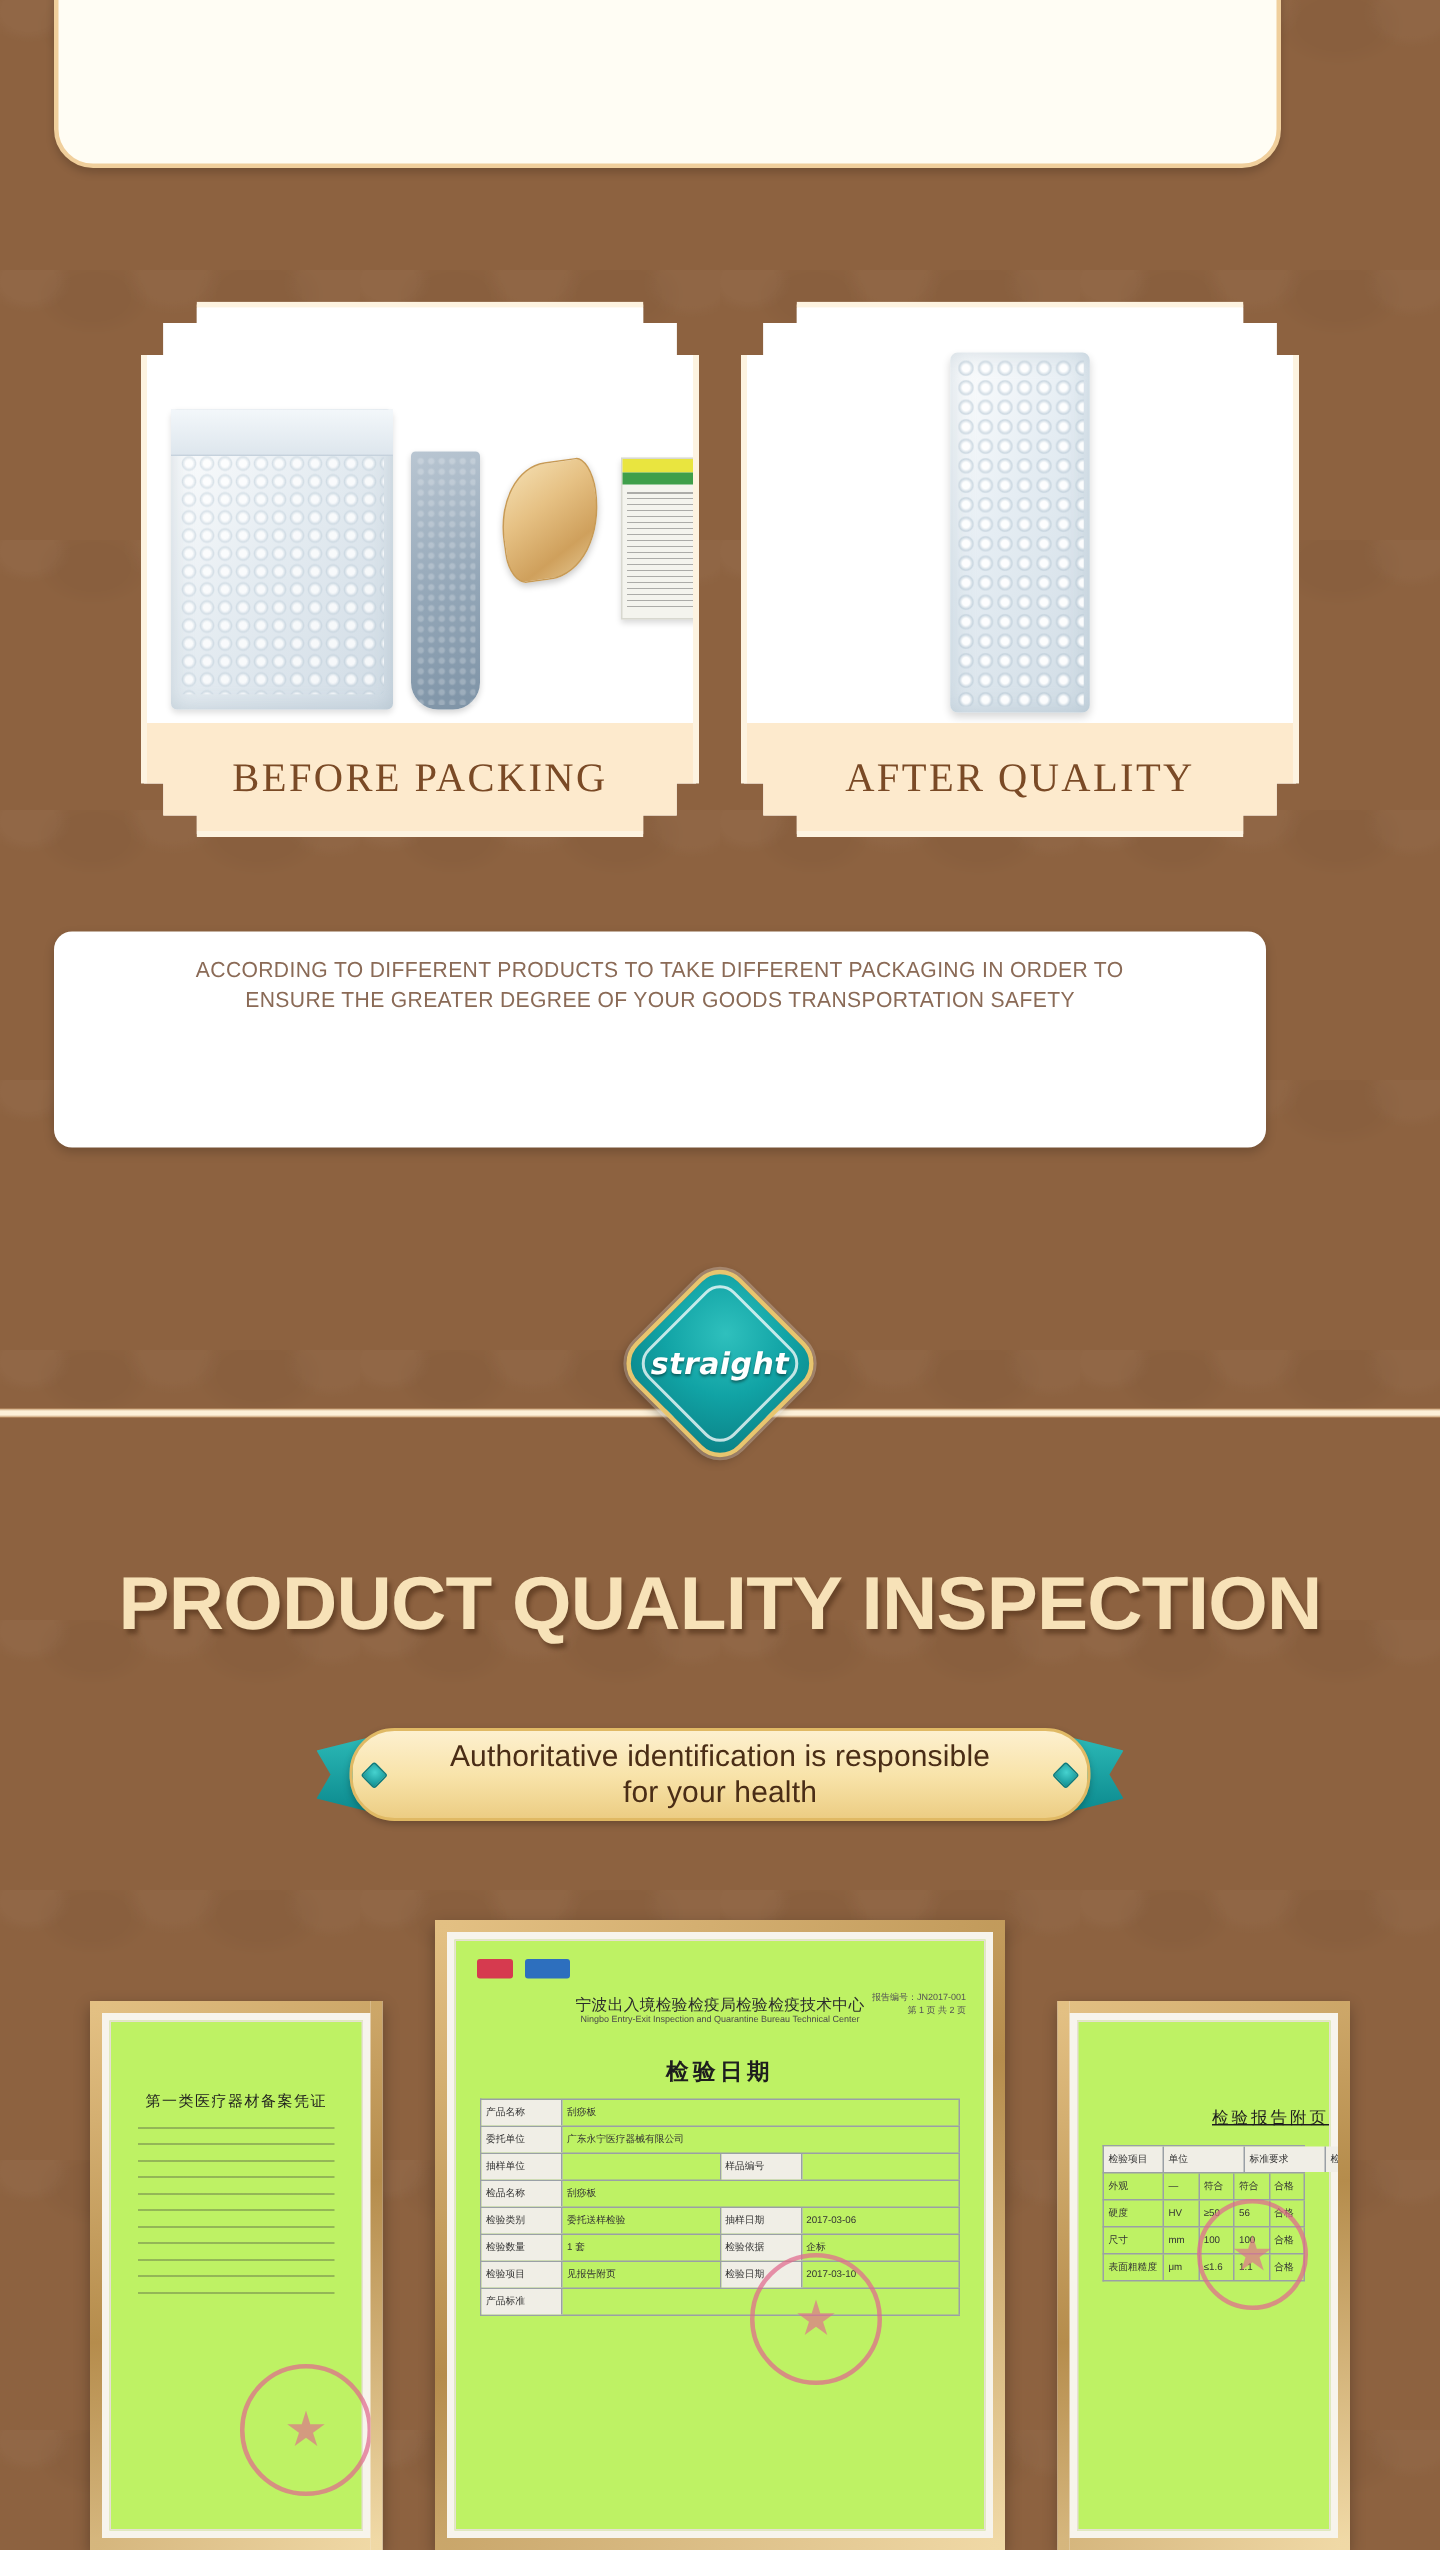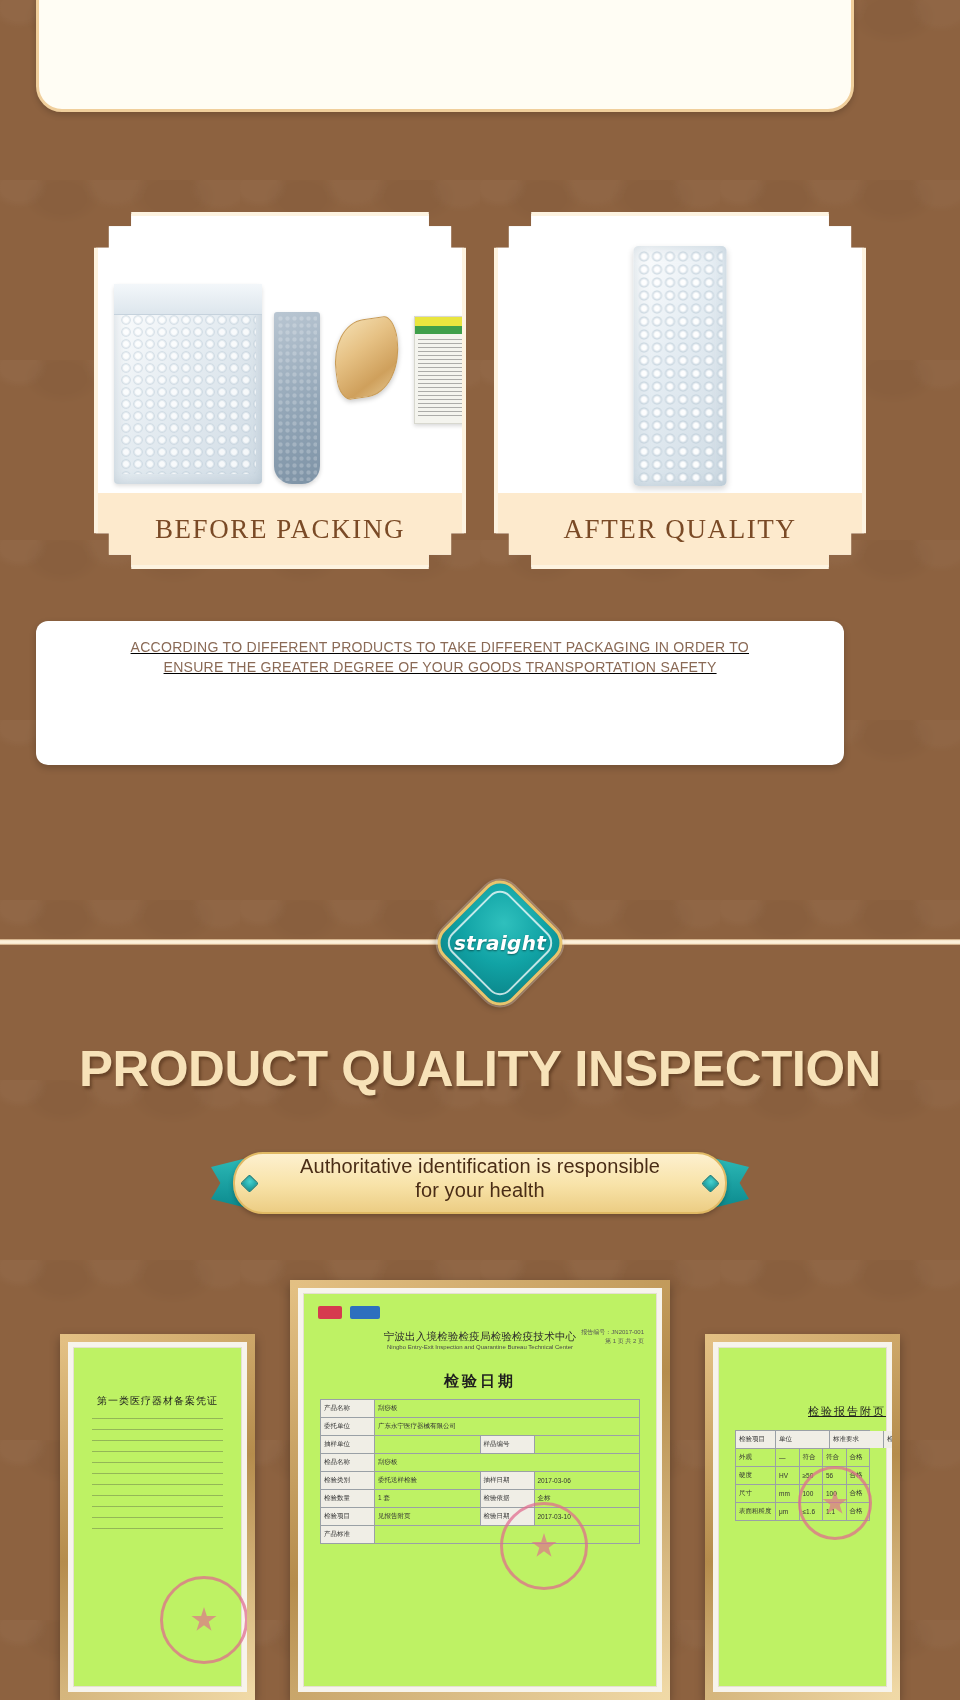--- a/index.html
+++ b/index.html
@@ -35,21 +35,21 @@
     box-shadow:0 3px 6px rgba(0,0,0,.18);
     display:flex; align-items:flex-end; justify-content:center;
   }
   .spec-panel .spec-text{
     font-size:25px; color:#8b5a33; letter-spacing:.5px;
     padding-bottom:135px;
   }
 
   
   .packing-row{
-    position:absolute; left:0; top:212px; width:960px;
+    position:absolute; left:0; top:201px; width:960px;
     display:flex; justify-content:center; gap:28px;
   }
   .pack-card{
     width:372px; height:357px;
     background:#ffffff;
     border:4px solid #fdf3e0;
     border-radius:34px;
     box-shadow:0 4px 9px rgba(0,0,0,.22);
     position:relative;
     overflow:hidden;
@@ -149,35 +149,34 @@
   }
   .about-title{
     font-size:30px; color:#5b2a13; letter-spacing:.6px;
     font-family:"Liberation Sans", sans-serif;
     transform:scaleX(.9);
   }
   .about-body{
     height:72px; display:flex; flex-direction:column;
     align-items:center; justify-content:center; gap:4px;
     padding:0 34px;
-    text-decoration:underline;
   }
   .about-line{
     font-size:14.5px; color:#8a6a56; letter-spacing:.25px; text-align:center;
     transform:scaleX(.97);
   }
 
   
   .divider{
     position:absolute; left:0; top:939px; width:960px; height:6px;
     background:linear-gradient(180deg,#c59a6d 0%,#fdf0d8 28%,#fdf0d8 72%,#c59a6d 100%);
   }
   .badge{
-    position:absolute; left:50%; top:893px; transform:translateX(-50%);
-    width:100px; height:100px;margin-left:20px;
+    position:absolute; left:50%; top:859px; transform:translateX(-50%);
+    width:100px; height:100px;
   }
   .badge .dia{
     position:absolute; inset:0; transform:rotate(45deg);
     border-radius:20px;
     background:radial-gradient(circle at 38% 32%, #2fc0bd 0%, #11a3a5 48%, #0a7d82 100%);
     border:3px solid #e7c56f;
     box-shadow:0 0 0 2px rgba(255,255,255,.25), 0 3px 7px rgba(0,0,0,.3);
   }
   .badge .dia:after{
     content:""; position:absolute; inset:6px; border-radius:14px;
@@ -211,21 +210,21 @@
     z-index:0;
   }
   .ribbon .tail.l{ left:0; clip-path:polygon(100% 0,100% 100%,0 82%,26% 50%,0 18%); border-radius:4px 0 0 4px; }
   .ribbon .tail.r{ right:0; clip-path:polygon(0 0,0 100%,100% 82%,74% 50%,100% 18%); border-radius:0 4px 4px 0; }
   .ribbon .plate{
     position:absolute; left:22px; right:22px; top:0; height:62px;
     background:linear-gradient(180deg,#fdf0cf 0%,#f8e3a9 52%,#eccd84 100%);
     border:2px solid #e0b964;
     border-radius:30px;
     box-shadow:0 2px 5px rgba(0,0,0,.25);
-    display:flex; align-items:flex-start; justify-content:center;
+    display:flex; align-items:center; justify-content:center;
     z-index:1;
   }
   .ribbon .gem{
     position:absolute; top:50%; width:13px; height:13px; margin-top:-6.5px;
     transform:rotate(45deg);
     background:radial-gradient(circle at 40% 35%,#46d2cf,#0e8e92);
     border:1.5px solid #0a7a7e; border-radius:2px; z-index:2;
   }
   .ribbon .gem.l{ left:32px; }
   .ribbon .gem.r{ right:32px; }

